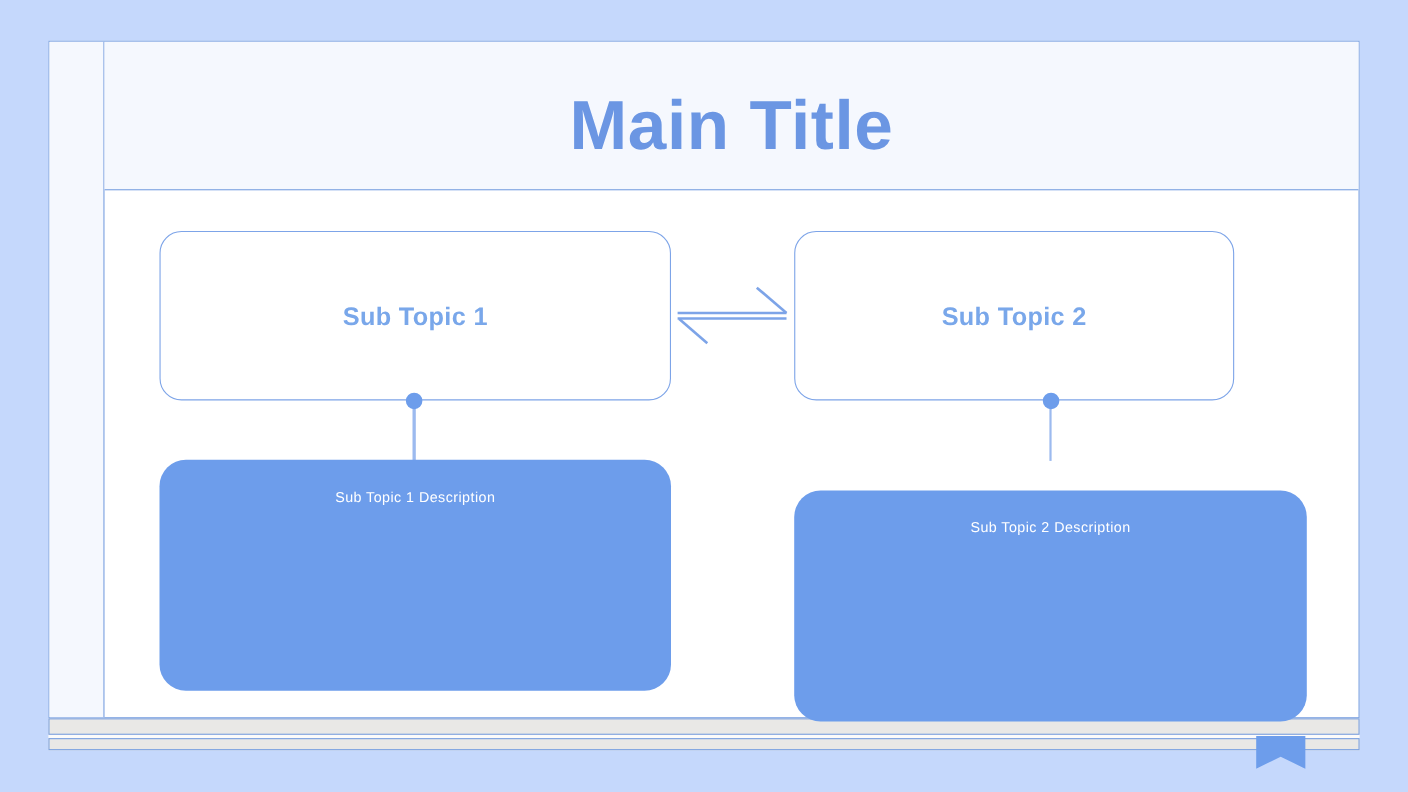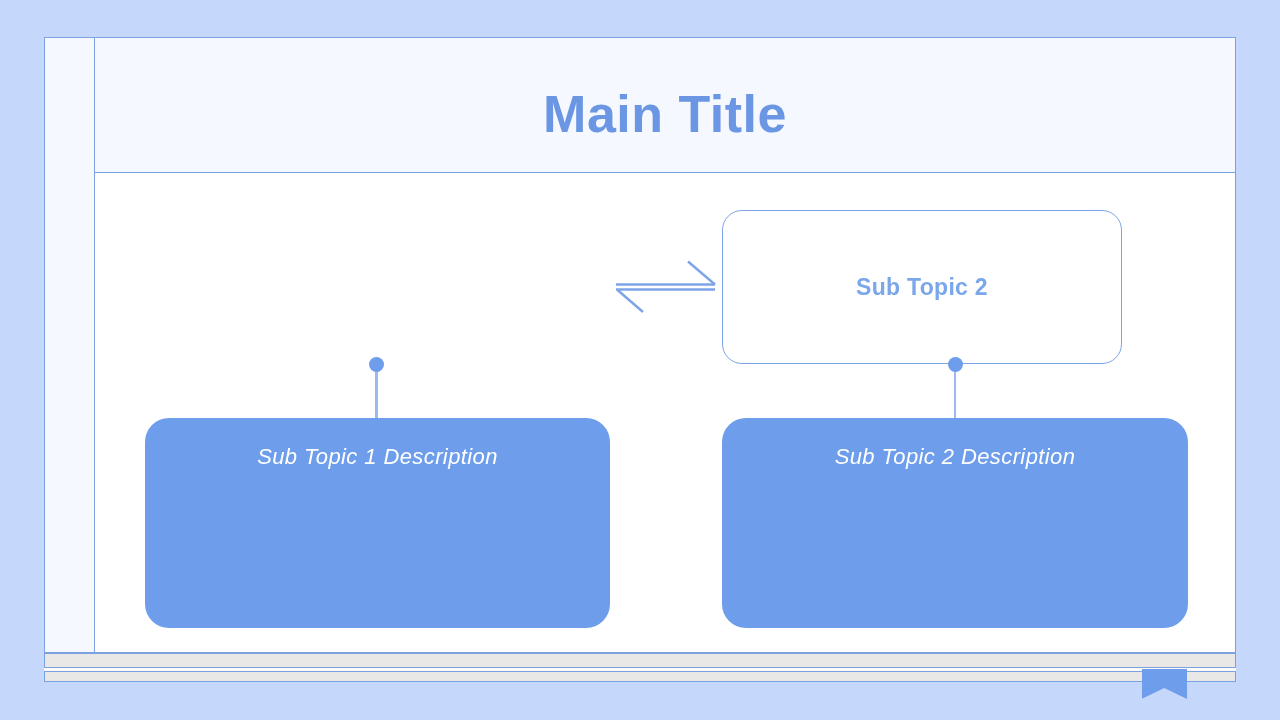--- a/index.html
+++ b/index.html
@@ -35,21 +35,21 @@
     background:var(--panel-bg);
     border-right:1.5px solid var(--frame-border);
   }
   .title-band{
     position:absolute;left:50px;top:0;right:0;height:135px;
     background:var(--panel-bg);
     border-bottom:1.5px solid var(--frame-border);
     display:flex;align-items:center;justify-content:center;
   }
   .main-title{
-    font-size:52px;font-weight:600;color:var(--title-text);
+    font-size:63px;font-weight:600;color:var(--title-text);
     letter-spacing:0.5px;line-height:1;padding-bottom:6px;margin-top:24px;
   }
 
   
   .topic-box{
     position:absolute;top:210px;height:154px;
     background:var(--content-bg);
     border:1.5px solid var(--accent-border);
     border-radius:20px;
     display:flex;align-items:center;justify-content:center;
@@ -80,24 +80,24 @@
 
   
   .desc-box{
     position:absolute;top:418px;height:210px;
     background:var(--accent-fill);
     border-radius:24px;
     display:flex;justify-content:center;align-items:flex-start;
     padding-top:26px;z-index:4;
   }
   .desc-box .desc-label{
-    font-size:22px;font-weight:400;color:var(--description-text);letter-spacing:0.4px;font-style:italic;
+    font-size:13px;font-weight:400;color:var(--description-text);letter-spacing:0.4px;
   }
   .desc-box.one{left:145px;width:465px;}
-  .desc-box.two{left:722px;width:466px;}
+  .desc-box.two{left:722px;width:466px;margin-top:28px;}
 
   
   .page-stack{
     position:absolute;left:44px;top:652.5px;width:1192px;
     background:#fcfbfa;z-index:1;
   }
   .page-bar{
     height:15.5px;background:var(--page-bar-fill);
     border:1.3px solid var(--frame-border);
   }
@@ -116,20 +116,23 @@
 
 <div class="stage">
 
   <div class="frame">
     <div class="side-strip"></div>
     <div class="title-band">
       <div class="main-title">Main Title</div>
     </div>
   </div>
 
+  <div class="topic-box one">
+    <span class="topic-label">Sub Topic 1</span>
+  </div>
   <div class="topic-box two">
     <span class="topic-label">Sub Topic 2</span>
   </div>
 
   <div class="arrow-wrap">
     <svg width="110" height="63" viewBox="0 0 110 63" fill="none" xmlns="http://www.w3.org/2000/svg">
       <path d="M6 29.5 H105" stroke="var(--accent-border)" stroke-width="2.4"></path>
       <path d="M105 29.5 L78 6.5" stroke="var(--accent-border)" stroke-width="2.4"></path>
       <path d="M6 34.5 H105" stroke="var(--accent-border)" stroke-width="2.4"></path>
       <path d="M7.5 35 L33 57" stroke="var(--accent-border)" stroke-width="2.4"></path>

